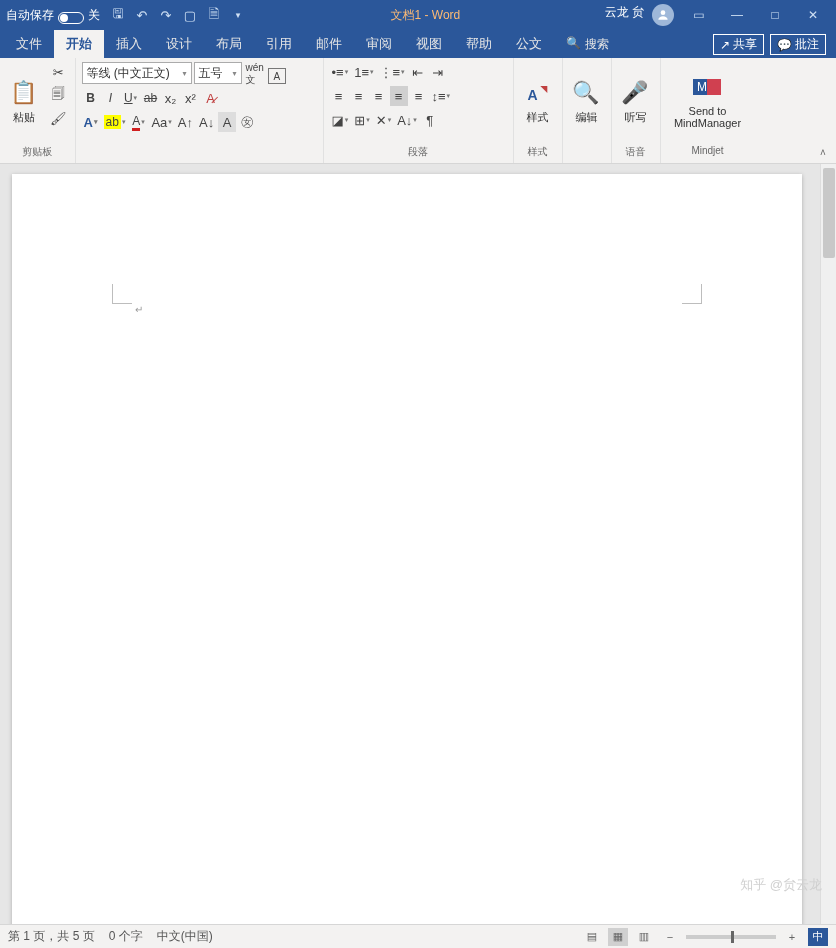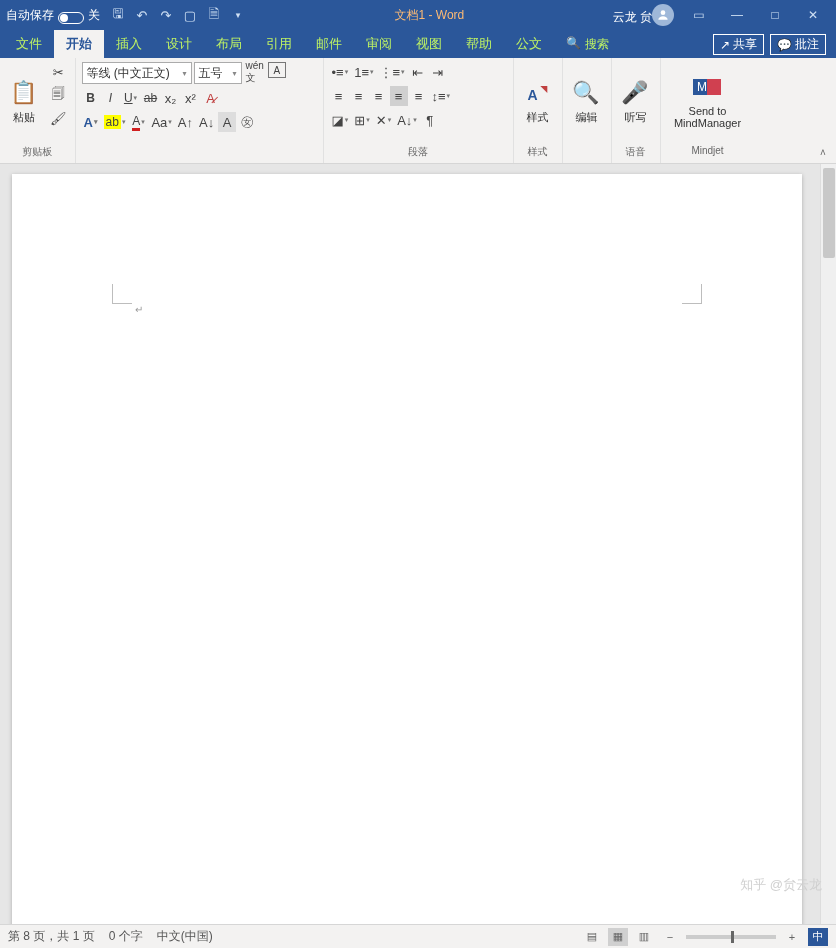--- a/index.html
+++ b/index.html
@@ -4,38 +4,38 @@
 <style>
 *{box-sizing:border-box;margin:0;padding:0;font-family:"Microsoft YaHei","Segoe UI",sans-serif;font-size:12px;user-select:none}
 body{width:836px;height:948px;background:#fff;display:flex;flex-direction:column;overflow:hidden}
 .titlebar{height:30px;background:#2b579a;color:#fff;display:flex;align-items:center;padding:0 6px}
 .autosave{display:flex;align-items:flex-end;gap:4px;font-size:11px}
 .toggle{width:26px;height:12px;border:1px solid #fff;border-radius:6px;position:relative}
 .toggle::after{content:"";position:absolute;left:1px;top:1px;width:8px;height:8px;background:#fff;border-radius:50%}
 .qat{display:flex;gap:8px;margin-left:10px;align-items:center}
 .qat-ico{width:16px;height:16px;display:flex;align-items:center;justify-content:center;color:#cfe0f4;font-size:13px}
 .doc-title{flex:1;text-align:center;font-size:12px;color:#fdba74}
-.user-area{display:flex;align-items:flex-end;}
+.user-area{display:flex;align-items:flex-start;gap:8px}
 .avatar{width:22px;height:22px;border-radius:50%;background:#9fb8d9;display:flex;align-items:center;justify-content:center}
 .winbtns{display:flex;gap:4px;margin-left:8px}
 .winbtn{width:34px;height:24px;display:flex;align-items:center;justify-content:center;color:#cfe0f4;font-size:12px}
 .tabbar{height:28px;background:#2b579a;display:flex;align-items:flex-end;padding:0 4px}
-.tab{padding:5px 12px;color:#bef264;font-size:13px}
+.tab{padding:5px 12px;color:#e5e5e5;font-size:13px}
 .tab.active{background:#f3f2f1;color:#2b579a;font-weight:600}
 .tab-right{margin-left:auto;display:flex;gap:6px;padding-right:6px;padding-bottom:3px}
 .tabact{border:1px solid #fff;padding:1px 6px;color:#fff;font-size:11px;display:flex;align-items:center;gap:3px}
 .ribbon{height:106px;background:#f3f2f1;border-bottom:1px solid #d6d6d6;display:flex;position:relative}
 .group{display:flex;flex-direction:column;border-right:1px solid #e1e1e1;padding:2px 4px 0;height:100%}
 .group-body{flex:1;display:flex;align-items:flex-start;gap:2px}
 .group-label{height:18px;text-align:center;font-size:10px;color:#666;position:relative}
 .bigbtn{display:flex;flex-direction:column;align-items:center;justify-content:center;padding:2px 4px;height:80px;gap:2px}
 .bigico{width:32px;height:32px;display:flex;align-items:center;justify-content:center;font-size:22px}
 .biglbl{font-size:11px;color:#333;text-align:center;line-height:1.1}
 .col{display:flex;flex-direction:column;gap:3px;padding:2px}
-.row{display:flex;gap:2px;align-items:flex-start}
+.row{display:flex;gap:2px;align-items:flex-end}
 .smbtn{min-width:18px;height:20px;display:flex;align-items:center;justify-content:center;font-size:13px;color:#444;padding:0 2px}
 .smbtn.drop::after{content:"▾";font-size:7px;margin-left:1px;color:#777}
 .fontbox{height:22px;border:1px solid #ababab;background:#fff;display:flex;align-items:center;padding:0 4px;font-size:11px;color:#333}
 .fontname{width:110px}
 .fontsize{width:48px}
 .page-area{flex:1;background:#e6e6e6;position:relative;overflow:hidden}
 .page{position:absolute;left:12px;top:10px;width:790px;height:842px;background:#fff;box-shadow:0 1px 4px rgba(0,0,0,.25)}
 .margin-mark{position:absolute;width:20px;height:20px;border-color:#bdbdbd}
 .mm-tl{left:100px;top:110px;border-left:1px solid #bdbdbd;border-bottom:1px solid #bdbdbd}
 .mm-tr{right:100px;top:110px;border-right:1px solid #bdbdbd;border-bottom:1px solid #bdbdbd}
@@ -272,21 +272,21 @@
   <div class="page">
     <div class="margin-mark mm-tl"></div>
     <div class="margin-mark mm-tr"></div>
     <div class="cursor">↵</div>
   </div>
   <div class="vscroll"></div>
   <div class="watermark">知乎 @贠云龙</div>
 </div>
 
 <div class="statusbar">
-  <span>第 8 页，共 1 页</span>
+  <span>第 1 页，共 5 页</span>
   <span>0 个字</span>
   <span>中文(中国)</span>
   <div class="sb-right">
     <span class="viewbtn">▤</span>
     <span class="viewbtn" style="background:#d0d0d0">▦</span>
     <span class="viewbtn">▥</span>
     <span class="viewbtn">−</span>
     <div class="zoom"></div>
     <span class="viewbtn">+</span>
     <span class="ime">中</span>

